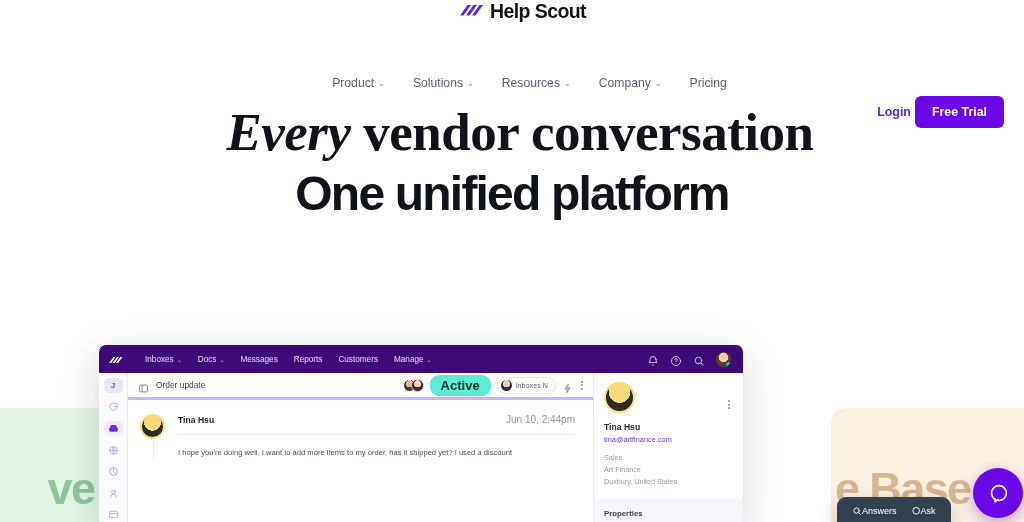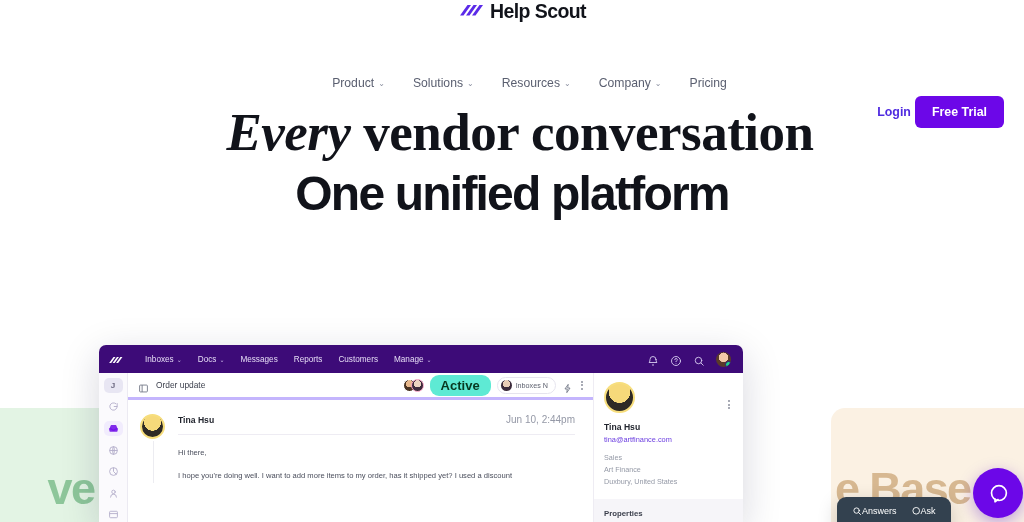--- a/index.html
+++ b/index.html
@@ -403,21 +403,20 @@
       <div class="thread">
         <div class="msg">
           <div class="msg-avatar"></div>
           <div class="msg-line"></div>
           <div class="msg-main">
             <div class="msg-head">
               <span class="msg-author">Tina Hsu</span>
               <span class="msg-time">Jun 10, 2:44pm</span>
             </div>
             <div class="msg-body">
-              <p>Hi there,</p>
               <p>I hope you're doing well. I want to add more items to my order, has it shipped yet? I used a discount</p>
             </div>
           </div>
         </div>
       </div>
     </div>
 
     <div class="cust">
       <div class="cust-card">
         <div class="cust-avatar"></div>

